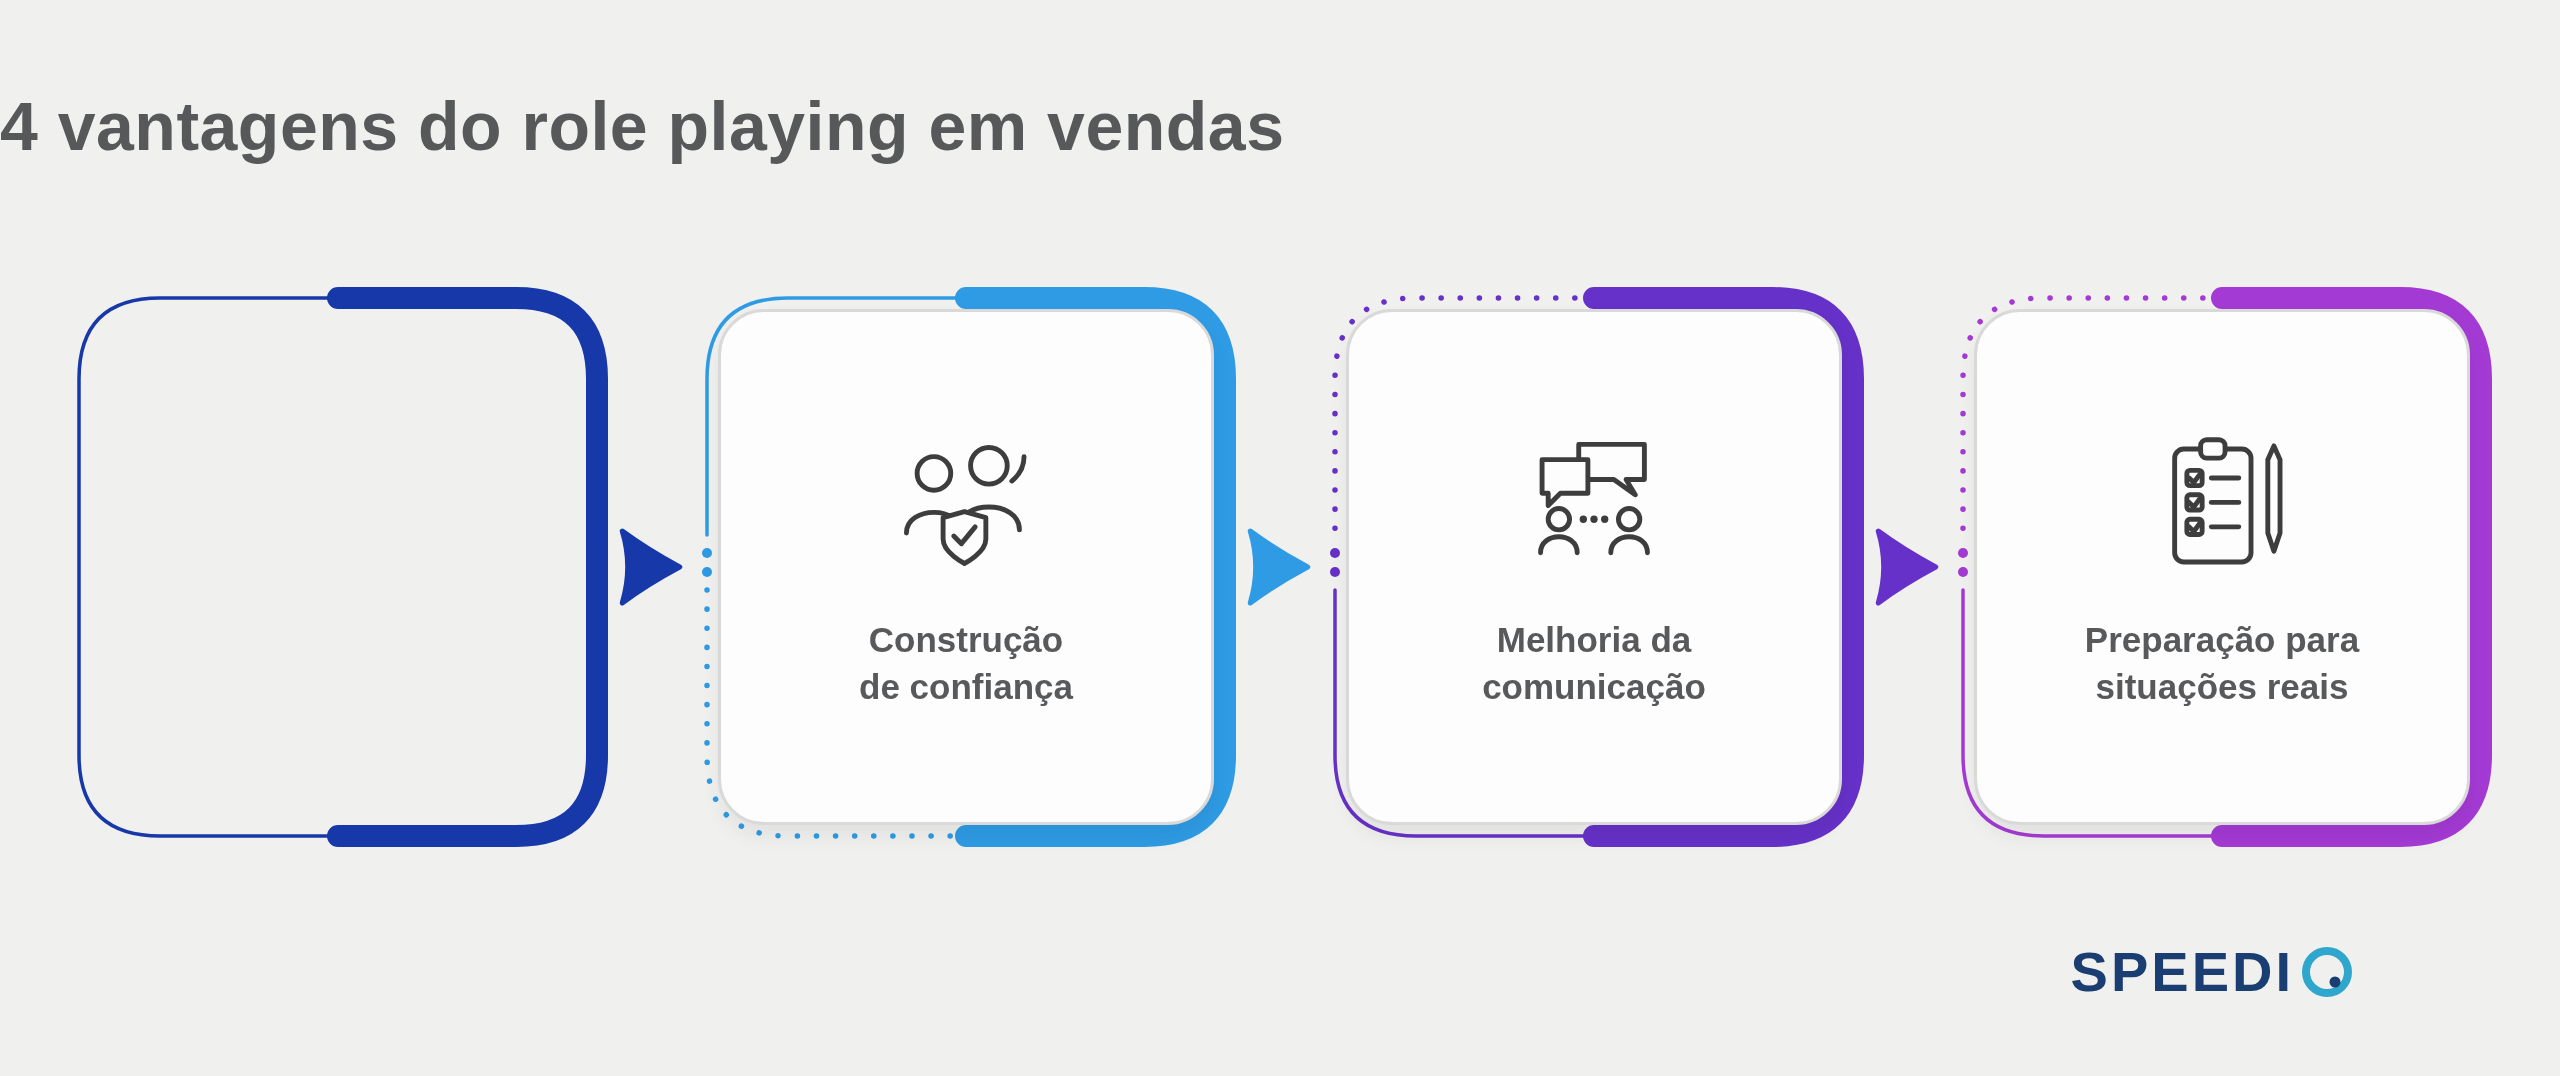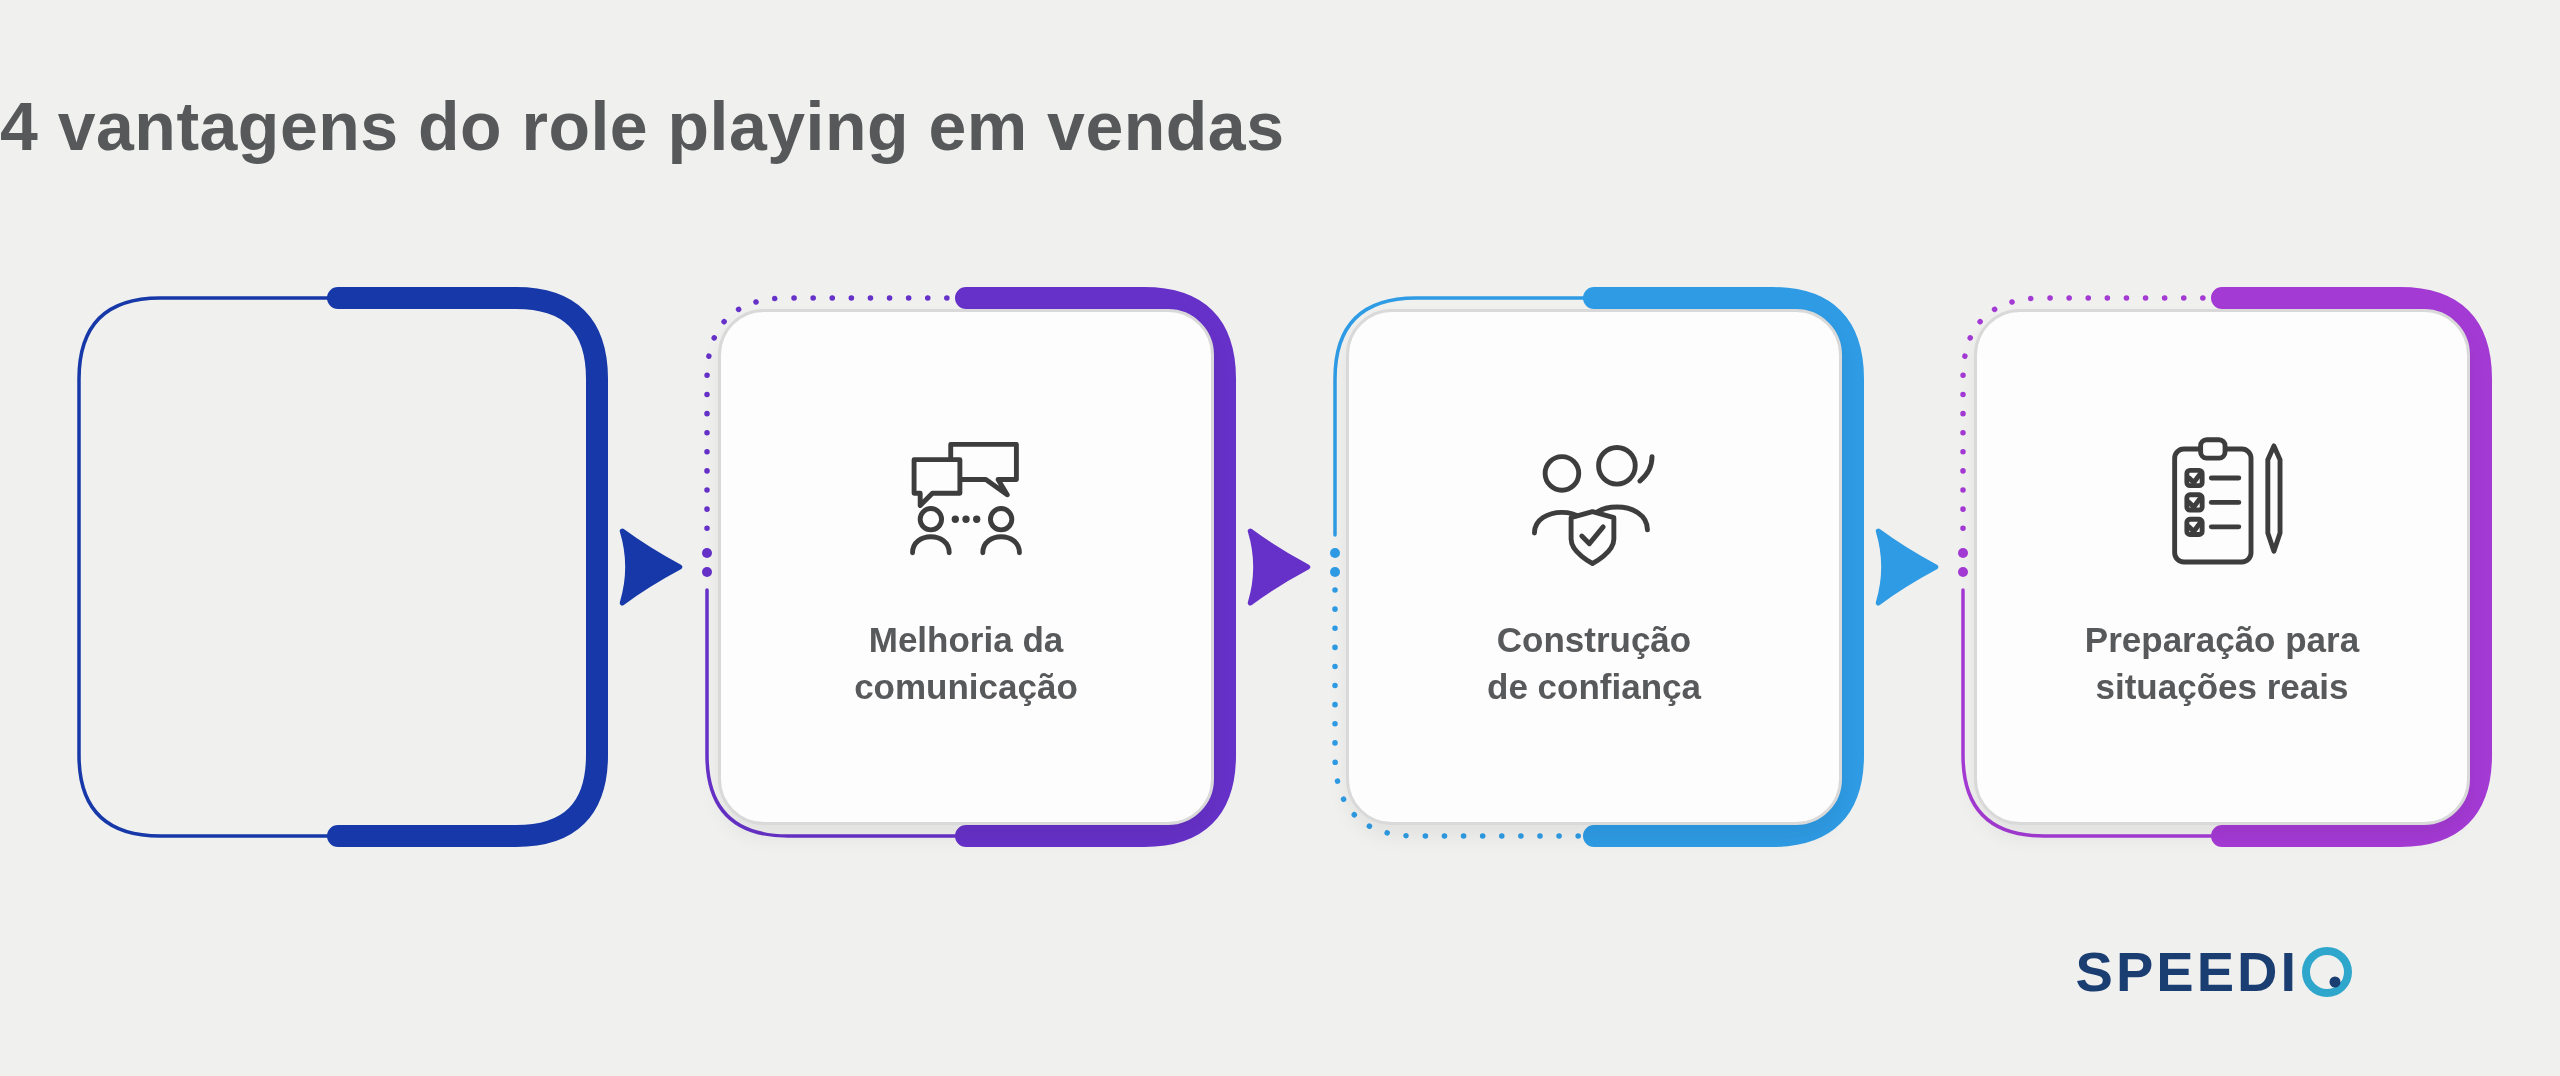--- a/index.html
+++ b/index.html
@@ -50,41 +50,67 @@
     font-size:35px;font-weight:700;line-height:1.33;text-align:center;
     color:var(--label-text);white-space:pre-line;
   }
   .arrow{
     position:absolute;right:-79px;top:50%;transform:translateY(-50%);
     width:72px;height:82px;
   }
   .arrow path{fill:currentColor;stroke:currentColor;stroke-width:5;stroke-linejoin:round;}
   .logo{
     position:absolute;right:205px;bottom:72px;
-    display:flex;align-items:center;
+    display:flex;align-items:center;gap:5px;
   }
   .logo-text{
     font-size:56px;font-weight:700;letter-spacing:3px;color:var(--logo-text);
   }
   .logo-o{width:56px;height:56px;}
 </style>
 </head>
 <body>
 
 <div class="canvas">
 
   <div class="title">4 vantagens do role playing em vendas</div>
 
   <div class="cards">
 
     <div class="card" style="--accent: #1638a8;">
       <svg class="frame" viewBox="0 0 540 560">
         <path class="ribbon" d="M 270 11 H 448 Q 529 11 529 92 V 468 Q 529 549 448 549 H 270"></path>
         <path class="thin" d="M 270 11 H 92 Q 11 11 11 92 V 468 Q 11 549 92 549 H 270"></path>
       </svg>
+      <svg class="arrow" viewBox="0 0 70 80">
+        <path d="M 7 5 C 30 22 48 32 63 40 C 48 48 30 58 7 75 C 14 52 14 28 7 5 Z"></path>
+      </svg>
+    </div>
+
+    <div class="card" style="--accent: #2e9be4;">
+      <svg class="frame" viewBox="0 0 540 560">
+        <path class="ribbon" d="M 270 11 H 448 Q 529 11 529 92 V 468 Q 529 549 448 549 H 270"></path>
+        <path class="thin" d="M 270 11 H 92 Q 11 11 11 92 V 248"></path>
+        <circle class="dotpt" cx="11" cy="266" r="5"></circle>
+        <circle class="dotpt" cx="11" cy="285" r="5"></circle>
+        <path class="thin dotted" d="M 11 303 V 468 Q 11 549 92 549 H 270"></path>
+      </svg>
+      <div class="card-body">
+        <svg class="icon" viewBox="0 0 110 110">
+          <circle cx="70" cy="28" r="12"></circle>
+          <path d="M 50 70 C 50 50 90 50 90 70"></path>
+          <path d="M 85 38 C 90 34 93 28 93 22"></path>
+          <circle class="fill-bg" cx="34" cy="33" r="11"></circle>
+          <path d="M 16 72 C 16 54 52 54 52 72"></path>
+          <path class="fill-bg" d="M 54 58 L 68 62 V 76 C 68 85 54 92 54 92 C 54 92 40 85 40 76 V 62 Z"></path>
+          <path d="M 47 74 L 52 79 L 61 68"></path>
+        </svg>
+        <div class="card-label">Construção
+de confiança</div>
+      </div>
       <svg class="arrow" viewBox="0 0 70 80">
         <path d="M 7 5 C 30 22 48 32 63 40 C 48 48 30 58 7 75 C 14 52 14 28 7 5 Z"></path>
       </svg>
     </div>
 
     <div class="card" style="--accent: #6631c8;">
       <svg class="frame" viewBox="0 0 540 560">
         <path class="ribbon" d="M 270 11 H 448 Q 529 11 529 92 V 468 Q 529 549 448 549 H 270"></path>
         <path class="thin dotted" d="M 270 11 H 92 Q 11 11 11 92 V 248"></path>
         <circle class="dotpt" cx="11" cy="266" r="5"></circle>
@@ -98,46 +124,20 @@
           <circle class="fill-dot" cx="48" cy="63" r="2.4"></circle>
           <circle class="fill-dot" cx="55" cy="63" r="2.4"></circle>
           <circle class="fill-dot" cx="62" cy="63" r="2.4"></circle>
           <circle cx="32" cy="63" r="7"></circle>
           <path d="M 20 85 C 20 71 44 71 44 85"></path>
           <circle cx="78" cy="63" r="7"></circle>
           <path d="M 66 85 C 66 71 90 71 90 85"></path>
         </svg>
         <div class="card-label">Melhoria da
 comunicação</div>
-      </div>
-      <svg class="arrow" viewBox="0 0 70 80">
-        <path d="M 7 5 C 30 22 48 32 63 40 C 48 48 30 58 7 75 C 14 52 14 28 7 5 Z"></path>
-      </svg>
-    </div>
-
-    <div class="card" style="--accent: #2e9be4;">
-      <svg class="frame" viewBox="0 0 540 560">
-        <path class="ribbon" d="M 270 11 H 448 Q 529 11 529 92 V 468 Q 529 549 448 549 H 270"></path>
-        <path class="thin" d="M 270 11 H 92 Q 11 11 11 92 V 248"></path>
-        <circle class="dotpt" cx="11" cy="266" r="5"></circle>
-        <circle class="dotpt" cx="11" cy="285" r="5"></circle>
-        <path class="thin dotted" d="M 11 303 V 468 Q 11 549 92 549 H 270"></path>
-      </svg>
-      <div class="card-body">
-        <svg class="icon" viewBox="0 0 110 110">
-          <circle cx="70" cy="28" r="12"></circle>
-          <path d="M 50 70 C 50 50 90 50 90 70"></path>
-          <path d="M 85 38 C 90 34 93 28 93 22"></path>
-          <circle class="fill-bg" cx="34" cy="33" r="11"></circle>
-          <path d="M 16 72 C 16 54 52 54 52 72"></path>
-          <path class="fill-bg" d="M 54 58 L 68 62 V 76 C 68 85 54 92 54 92 C 54 92 40 85 40 76 V 62 Z"></path>
-          <path d="M 47 74 L 52 79 L 61 68"></path>
-        </svg>
-        <div class="card-label">Construção
-de confiança</div>
       </div>
       <svg class="arrow" viewBox="0 0 70 80">
         <path d="M 7 5 C 30 22 48 32 63 40 C 48 48 30 58 7 75 C 14 52 14 28 7 5 Z"></path>
       </svg>
     </div>
 
     <div class="card" style="--accent: #a43ad4;">
       <svg class="frame" viewBox="0 0 540 560">
         <path class="ribbon" d="M 270 11 H 448 Q 529 11 529 92 V 468 Q 529 549 448 549 H 270"></path>
         <path class="thin dotted" d="M 270 11 H 92 Q 11 11 11 92 V 248"></path>

